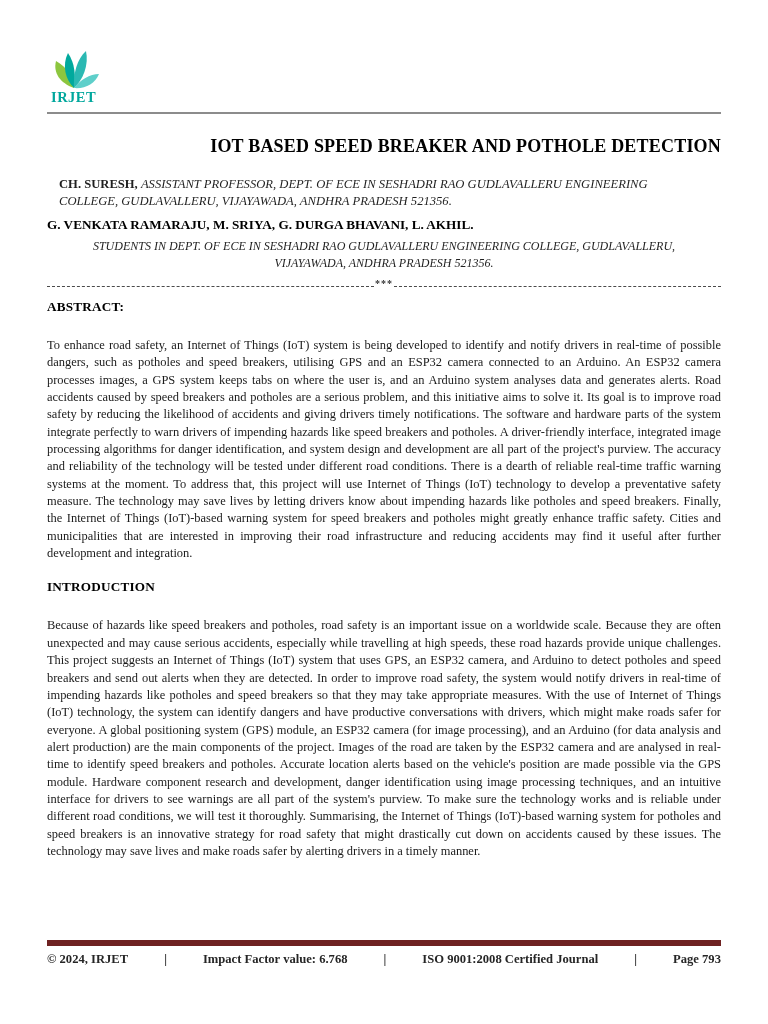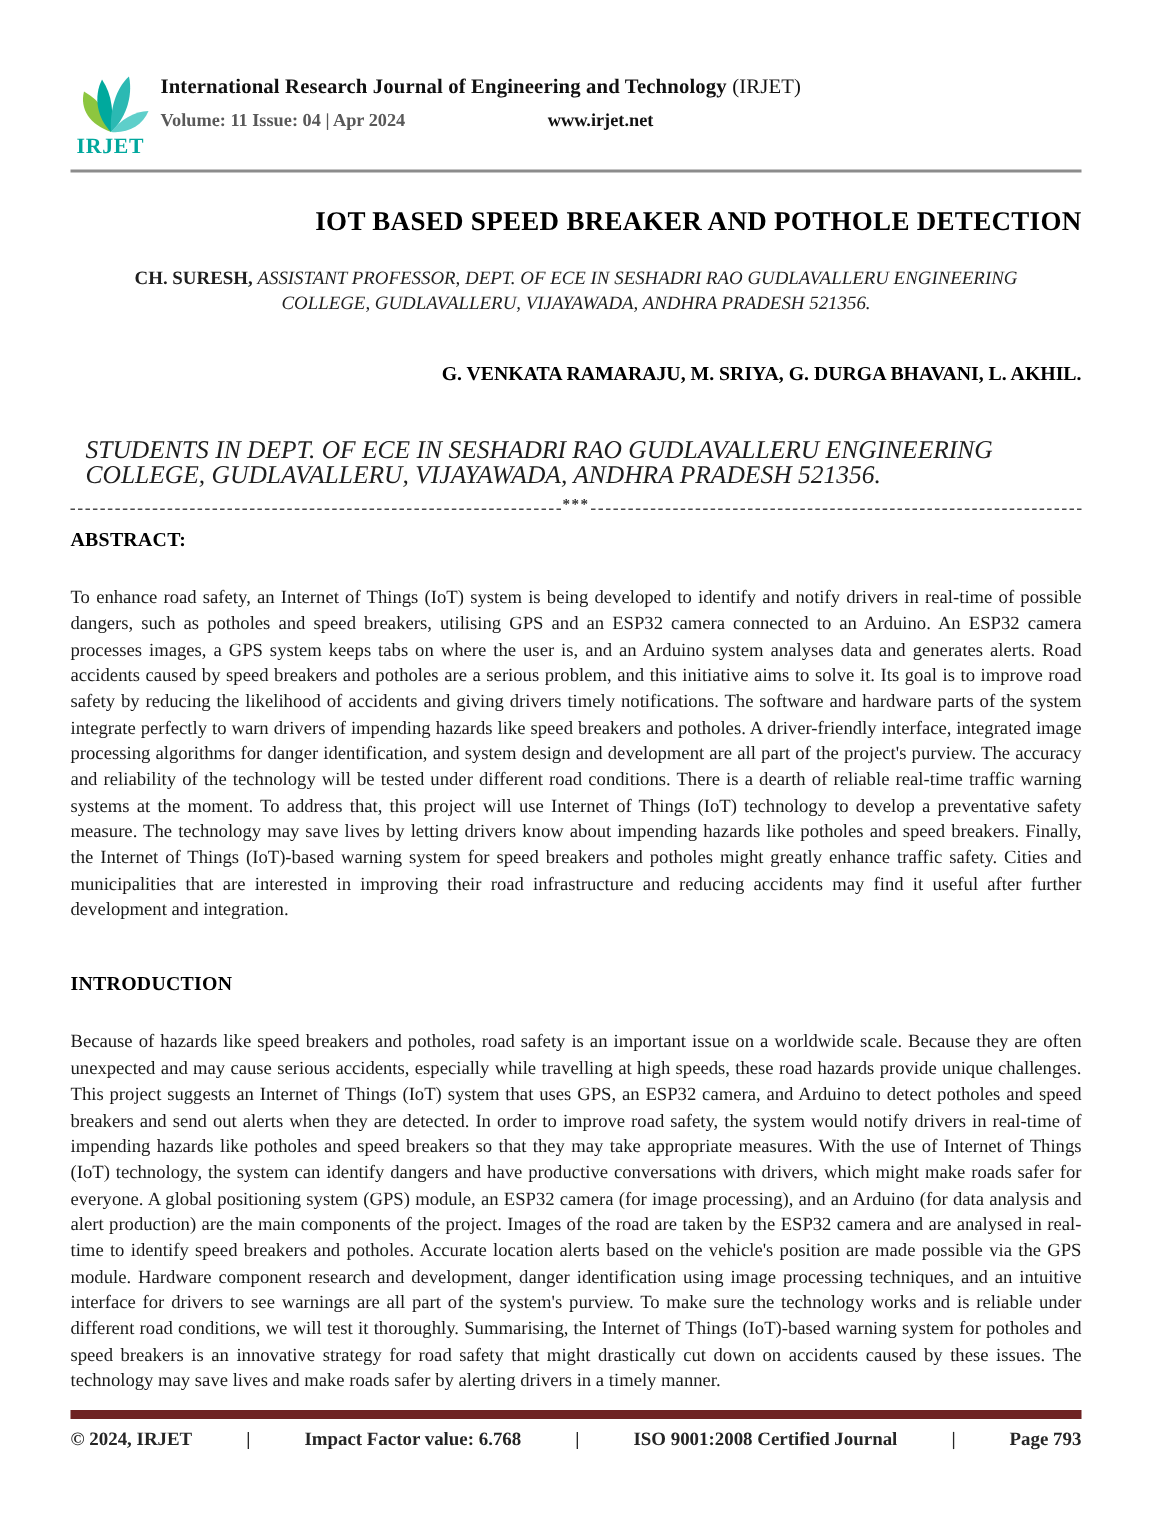--- a/index.html
+++ b/index.html
@@ -43,36 +43,35 @@
   .issn + .issn { margin-top: 9px; }
   
   .paper-title {
     margin-top: 22px;
     text-align: right;
     font-size: 18px; font-weight: bold; color: #000;
     letter-spacing: 0.2px;
   }
   .author-line {
     margin-top: 19px;
-    text-align: center;
     font-size: 12.6px;
     line-height: 17px;
     padding: 0 12px;
   }
   .author-line .a-name { font-weight: bold; }
   .author-line .a-aff { font-style: italic; }
   .authors2 {
-    margin-top: 30px;
-    text-align: right;
+    margin-top: 7px;
+    text-align: left;
     font-size: 13.2px; font-weight: bold; color: #000;
   }
   .students-line {
-    margin-top: 34px;
-    text-align: left;
-    font-size: 17px; font-style: italic;
+    margin-top: 5px;
+    text-align: center;
+    font-size: 12px; font-style: italic;
     line-height: 17px;
     padding: 0 10px;
   }
   
   .star-sep {
     margin-top: 9px;
     display: flex; align-items: center;
   }
   .star-sep .dash { flex: 1 1 auto; border-top: 1.5px dashed #4a4a4a; }
   .star-sep .stars {
@@ -80,21 +79,21 @@
     font-size: 10px; font-weight: bold; color: #333;
     position: relative; top: -3px; padding: 0 1px;
     letter-spacing: 1px;
   }
   
   .sec-heading {
     font-size: 13.2px; font-weight: bold; color: #000;
     margin-top: 7px;
     letter-spacing: 0.2px;
   }
-  .sec-heading.intro { margin-top: 33px; }
+  .sec-heading.intro { margin-top: 17px; }
   .sec-body {
     margin-top: 22px;
     font-size: 12.45px;
     line-height: 17.35px;
     text-align: justify;
     color: #1a1a1a;
   }
   
   .footer {
     position: absolute;
@@ -120,30 +119,20 @@
 
   <div class="header">
     <div class="logo-wrap">
       <svg width="54" height="58" viewBox="0 0 54 58">
         <path d="M27 40 C 13 35, 6 25, 9 13 C 20 19, 26 29, 27 40 Z" fill="#8dc63f"></path>
         <path d="M27 40 C 18 31, 15 17, 21 5 C 28 15, 29 29, 27 40 Z" fill="#00a99d"></path>
         <path d="M27 40 C 26 26, 30 11, 39 3 C 42 17, 36 32, 27 40 Z" fill="#2bb9b3"></path>
         <path d="M27 40 C 33 32, 43 26, 52 26 C 48 36, 38 41, 27 40 Z" fill="#5ecfca"></path>
         <text x="4" y="54" font-size="14.5" font-weight="bold" fill="#00a79d" font-family="Liberation Serif, serif" letter-spacing="0.5">IRJET</text>
       </svg>
-    </div>
-    <div class="head-mid">
-      <div class="journal-title">
-        <span>International Research Journal of Engineering and Technology</span>
-        <span class="abbr">(IRJET)</span>
-      </div>
-      <div class="head-row2">
-        <span class="volume">Volume: 11 Issue: 04 | Apr 2024</span>
-        <span class="website">www.irjet.net</span>
-      </div>
     </div>
   </div>
 
   <div class="paper-title">IOT BASED SPEED BREAKER AND POTHOLE DETECTION</div>
 
   <div class="author-line">
     <span class="a-name">CH. SURESH,</span>
     <span class="a-aff">ASSISTANT PROFESSOR, DEPT. OF ECE IN SESHADRI RAO GUDLAVALLERU ENGINEERING COLLEGE, GUDLAVALLERU, VIJAYAWADA, ANDHRA PRADESH 521356.</span>
   </div>
 

